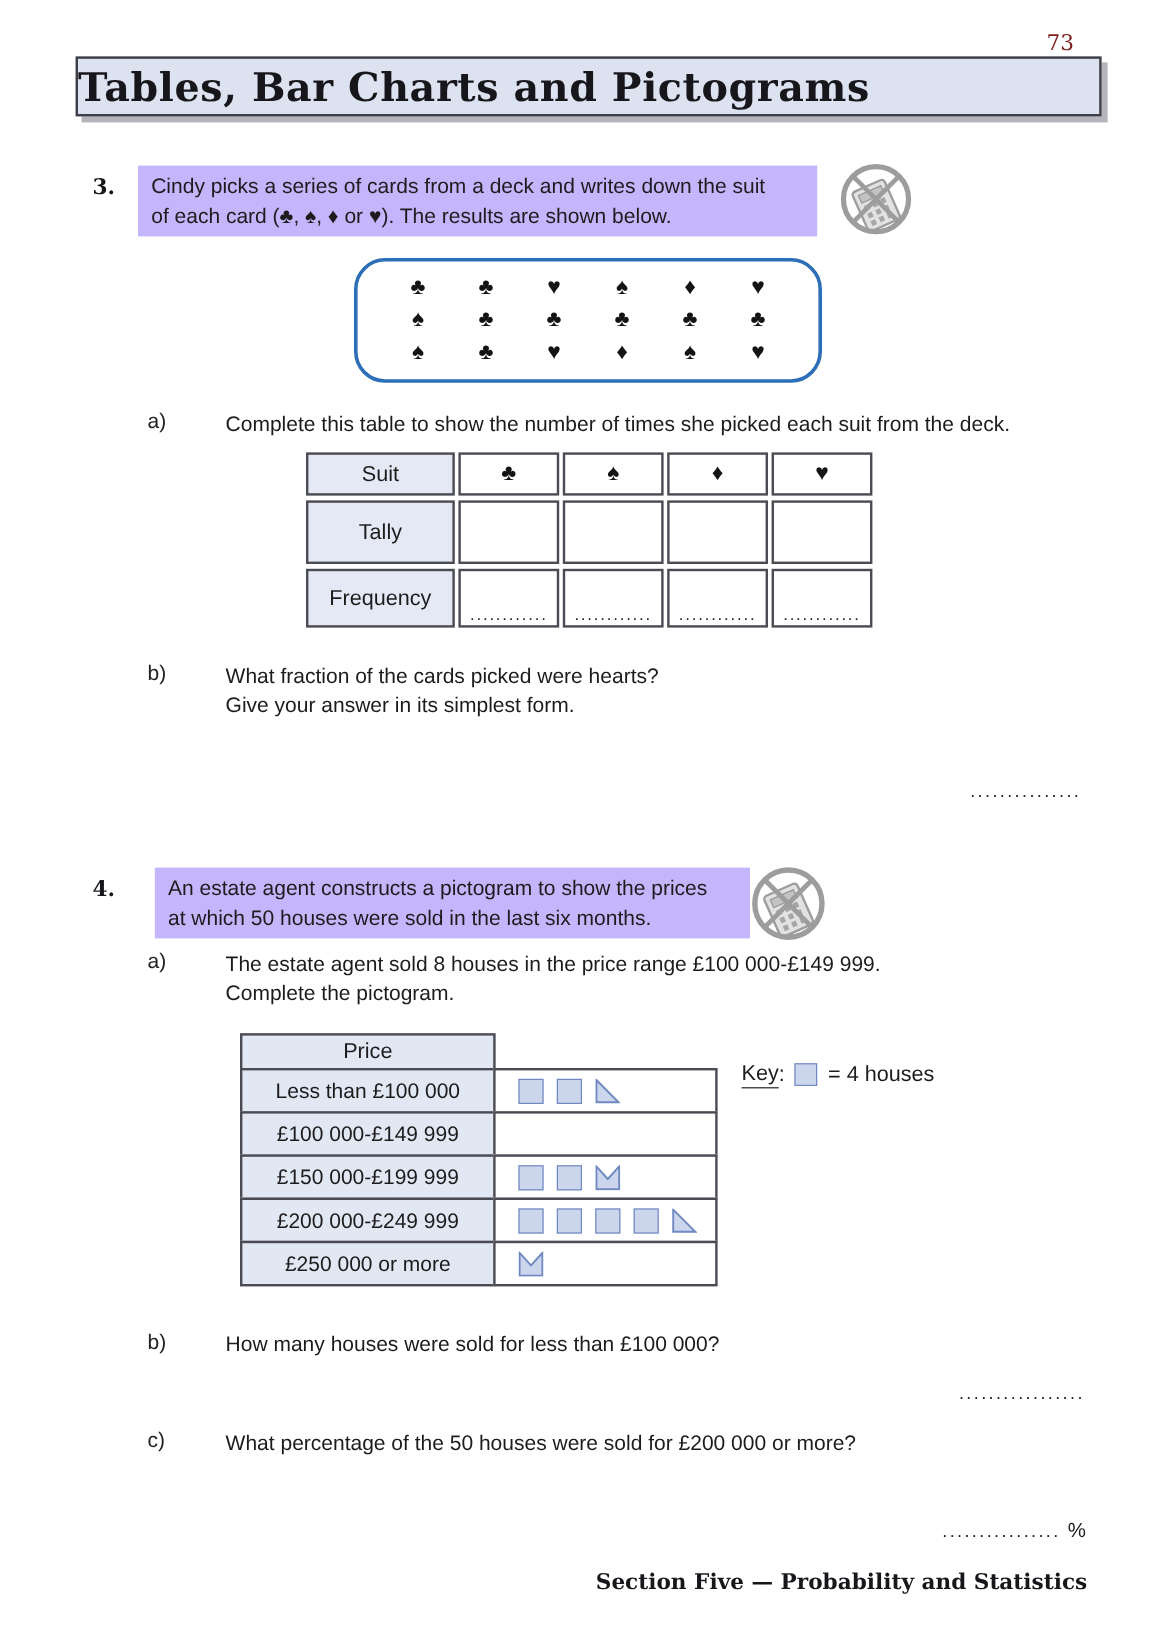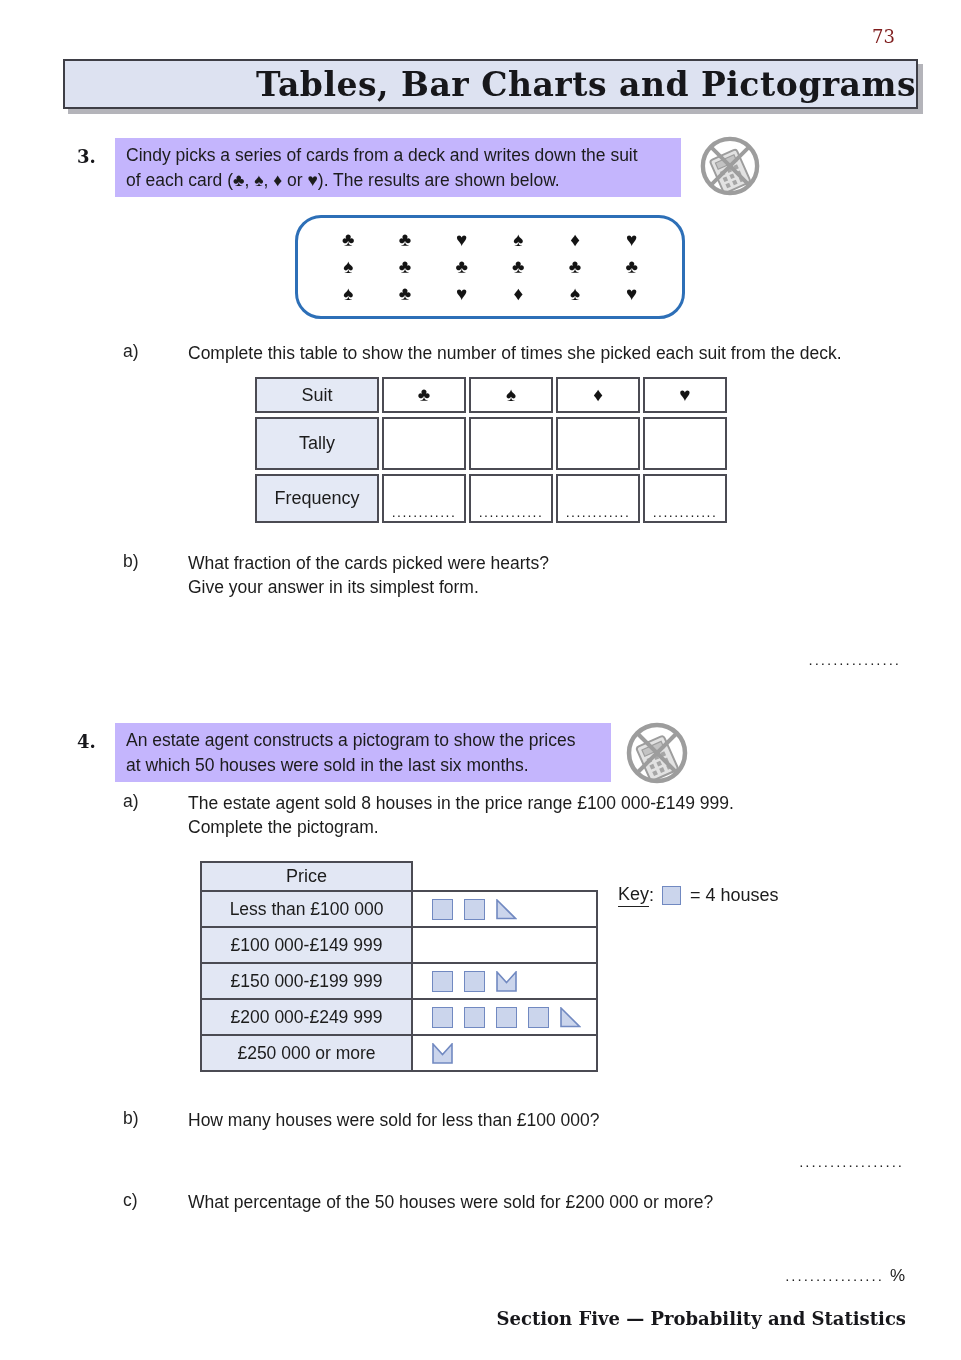--- a/index.html
+++ b/index.html
@@ -2,23 +2,23 @@
 <html><head>
 <meta charset="utf-8">
 <style>
   html,body{margin:0;padding:0;background:#e8e8e8;}
   .page{position:relative;width:961px;height:1360px;background:#ffffff;margin:0 auto;
         font-family:"Liberation Sans", sans-serif;color:#1d1d1d;overflow:hidden;}
   .abs{position:absolute;}
 
   
   .page-num{font-family:"DejaVu Serif", serif;font-size:18px;color:#7f1d1d;}
-  .title-box{left:63px;top:59px;width:855px;height:50px;background:#dde2f1;
+  .title-box{left:63px;top:47px;width:855px;height:50px;background:#dde2f1;
              border:2px solid #3e3e46;box-shadow:5px 5px 0 #b4b4ba;
-             display:flex;align-items:center;justify-content:flex-end;box-sizing:border-box;}
+             display:flex;align-items:center;justify-content:flex-start;box-sizing:border-box;}
   .title-box h1{margin:0;font-family:"DejaVu Serif", serif;font-weight:bold;
                 font-size:33px;letter-spacing:.5px;color:#17171b;}
 
   
   .qnum{font-family:"DejaVu Serif", serif;font-weight:bold;font-size:18px;color:#17171b;}
   .prompt-box{background:#c4b5fd;padding:5px 11px 6px 11px;font-size:17.5px;line-height:25px;
               color:#1c1c1c;box-sizing:border-box;}
   .part-label{font-size:17.5px;color:#222;}
   .part-text{font-size:17.5px;color:#1c1c1c;line-height:24px;margin-left:32px;}
 
@@ -160,21 +160,21 @@
       </div>
   </div>
 
   <div class="abs part-label" style="left:123px;top:551px;">b)</div>
   <div class="abs part-text" style="left:156px;top:551px;">What fraction of the cards picked were hearts?</div>
   <div class="abs part-text" style="left:156px;top:575px;">Give your answer in its simplest form.</div>
   <div class="abs answer-dots" style="right:60px;top:651px;">...............</div>
 
   <div class="abs qnum" style="left:77px;top:731px;">4.</div>
 
-  <div class="abs prompt-box" style="left:115px;top:723px;width:496px;height:59px;">
+  <div class="abs prompt-box" style="left:129px;top:723px;width:496px;height:59px;">
     <div>An estate agent constructs a pictogram to show the prices</div>
     <div>at which 50 houses were sold in the last six months.</div>
   </div>
 
   <div class="abs" style="left:625px;top:721px;">
     <svg width="64" height="64" viewBox="0 0 64 64">
       <g transform="rotate(-24 32 37)">
         <rect x="17" y="19" width="30" height="37" rx="3" fill="#e2e2e2" stroke="#9d9d9d" stroke-width="2"></rect>
         <rect x="21.5" y="23.5" width="21" height="7" fill="#c3c3c3" stroke="#9d9d9d" stroke-width="1.2"></rect>
         <line x1="22" y1="36" x2="43" y2="36" stroke="#a6a6a6" stroke-width="4.5" stroke-dasharray="4.2 3.4"></line>

